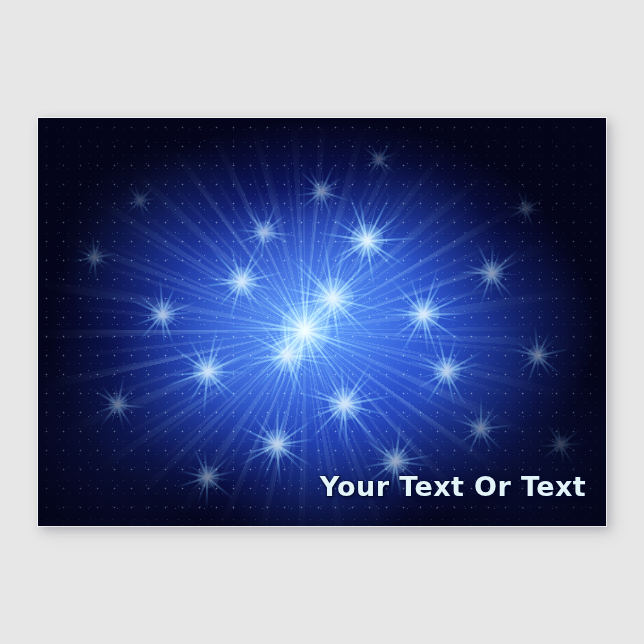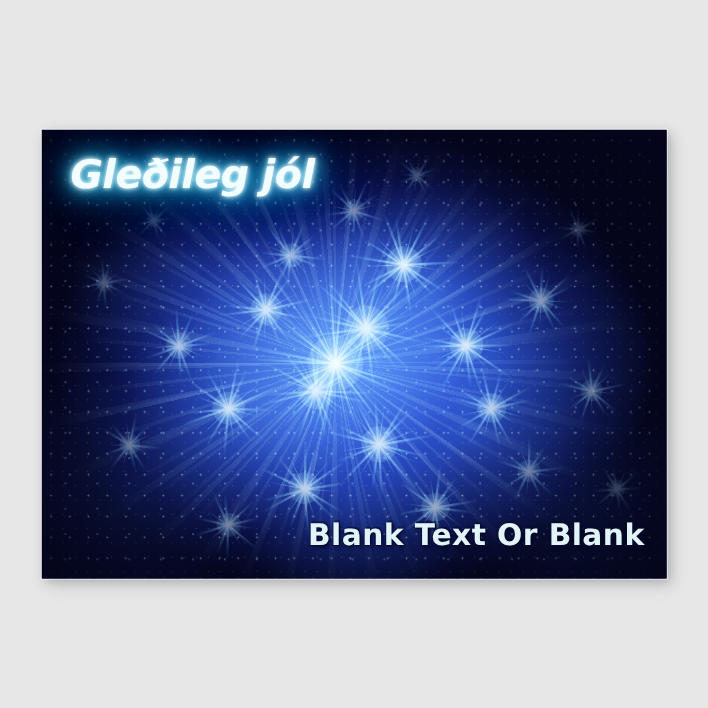--- a/index.html
+++ b/index.html
@@ -640,19 +640,18 @@
           <i style="transform:rotate(291.54545454545456deg);width:40%;height:1px"></i>
           <i style="transform:rotate(313.9090909090909deg);width:55%;height:1.6px"></i>
           <i style="transform:rotate(324.27272727272725deg);width:48%;height:2.2px"></i>
           <i style="transform:rotate(346.6363636363636deg);width:41%;height:1px"></i>
         </div>
       </div>
 
     <div class="art art-speckle"></div>
     <div class="art art-vignette"></div>
 
-    <div id="greeting">Gleðileg jól</div>
-
-    <div id="custom-text">Blank Text Or Blank</div>
+
+    <div id="custom-text">Your Text Or Text</div>
 
   </div>
 
 </div>
 
 </body></html>

